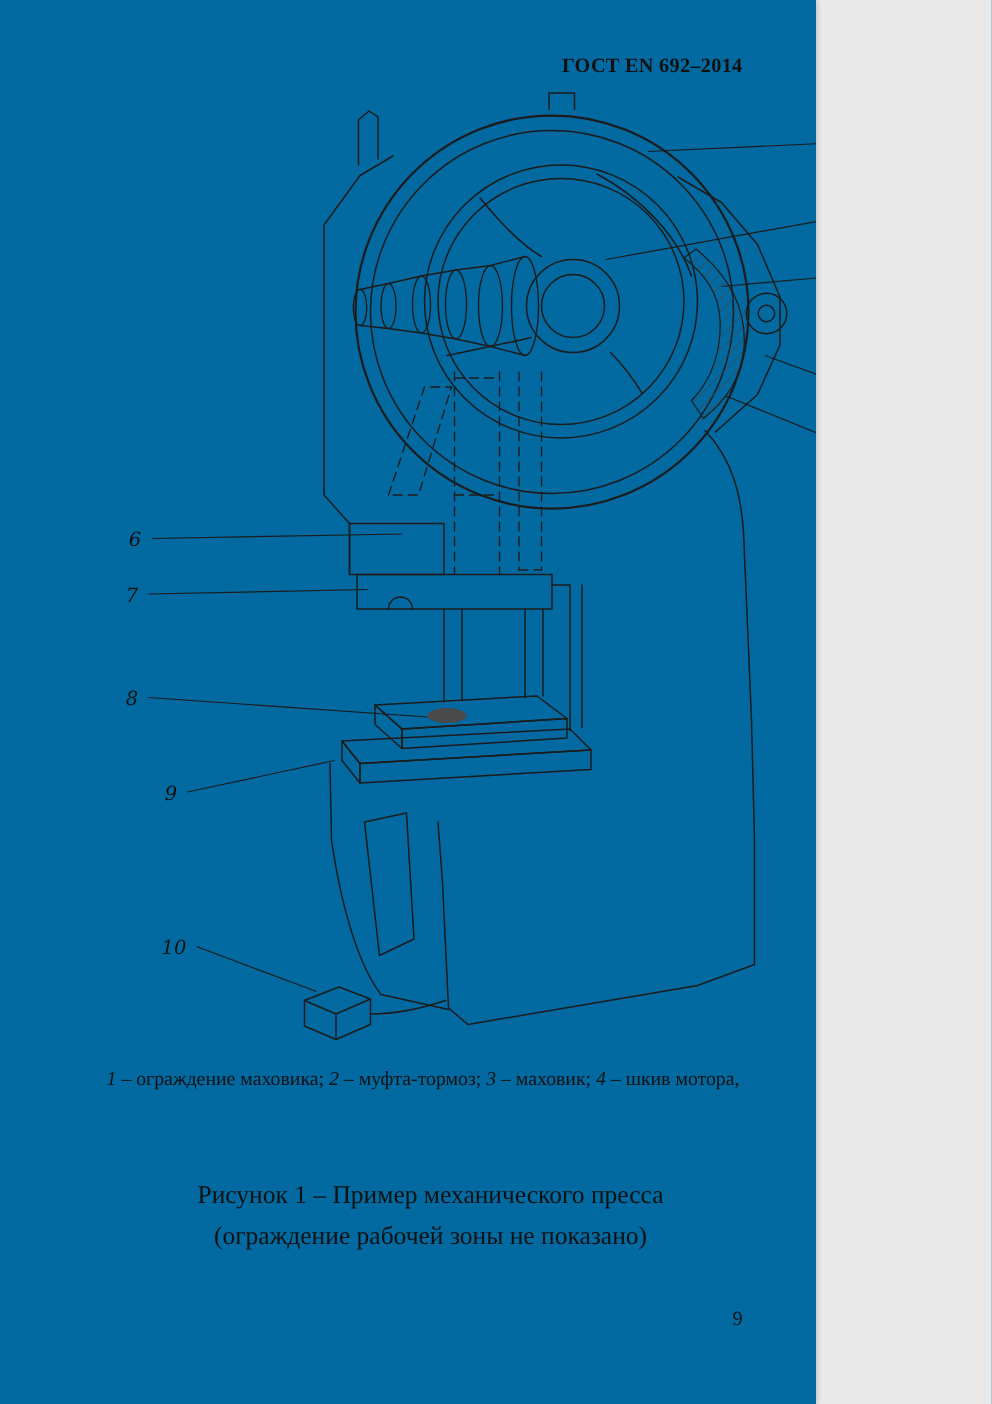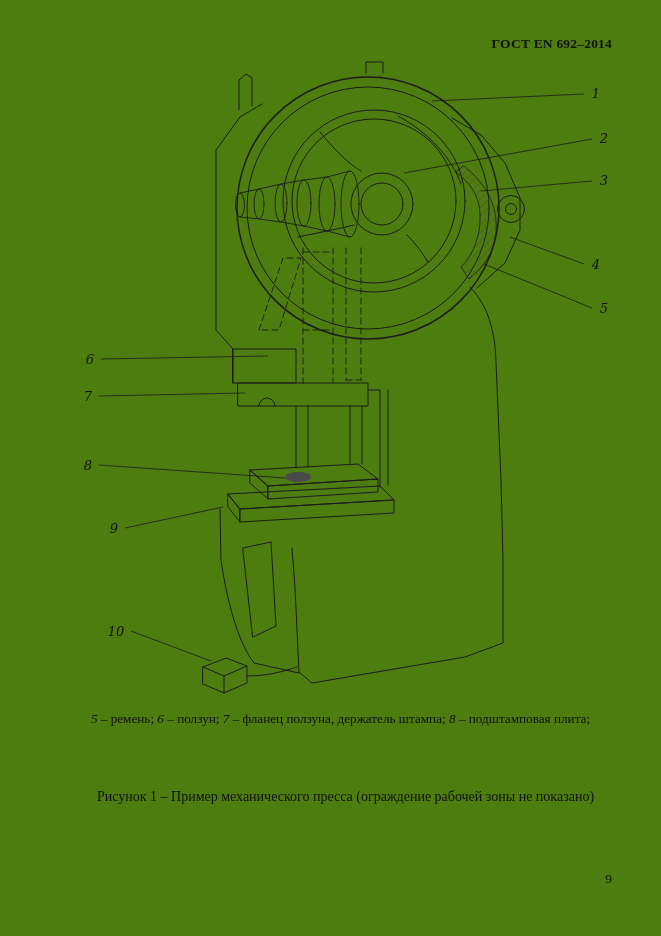--- a/index.html
+++ b/index.html
@@ -1,34 +1,34 @@
 <!DOCTYPE html>
 <html><head>
 <meta charset="utf-8">
 <style>
   html,body{margin:0;padding:0;background:#e9e9e9;}
   .page{
-    position:relative;width:661px;height:936px;background:#4d7c0f;
+    position:relative;width:544px;height:936px;background:#0369a1;
     font-family:"Liberation Serif",serif;color:#111;overflow:hidden;
     box-shadow:0 0 4px rgba(0,0,0,.25);
   }
   .doc-header{
     position:absolute;top:36px;right:49px;
     font-weight:bold;font-size:13.5px;letter-spacing:.2px;
   }
   svg.figure{position:absolute;left:0;top:0;width:661px;height:936px;}
   .legend{
     position:absolute;top:706px;left:40px;right:20px;
     text-align:center;font-size:13.2px;
   }
   .legend-line{line-height:26px;white-space:nowrap;}
   .legend-line i{font-style:italic;}
   .caption{
     position:absolute;top:783px;left:85px;right:55px;
-    text-align:center;font-size:14px;line-height:27px;
+    text-align:center;font-size:17px;line-height:27px;
   }
   .pagenum{position:absolute;top:871px;right:49px;font-size:13.5px;}
 </style>
 </head>
 <body>
 
 <div class="page">
 
   <div class="doc-header">ГОСТ EN 692–2014</div>
 
@@ -141,20 +141,20 @@
       <text x="604" y="313">5</text>
       <text x="90" y="364">6</text>
       <text x="88" y="401">7</text>
       <text x="88" y="470">8</text>
       <text x="114" y="533">9</text>
       <text x="116" y="636">10</text>
     </g>
   </svg>
 
   <div class="legend">
-      <div class="legend-line"><i>5</i><span> – ремень; </span><i>6</i><span> – ползун; </span><i>7</i><span> – фланец ползуна, держатель штампа; </span><i>8</i><span> – подштамповая плита;</span></div>
+      <div class="legend-line"><i>1</i><span> – ограждение маховика; </span><i>2</i><span> – муфта-тормоз; </span><i>3</i><span> – маховик; </span><i>4</i><span> – шкив мотора,</span></div>
     </div>
 
   <div class="caption">Рисунок 1 – Пример механического пресса (ограждение рабочей зоны не показано)</div>
 
   <div class="pagenum">9</div>
 
 </div>
 
 </body></html>

